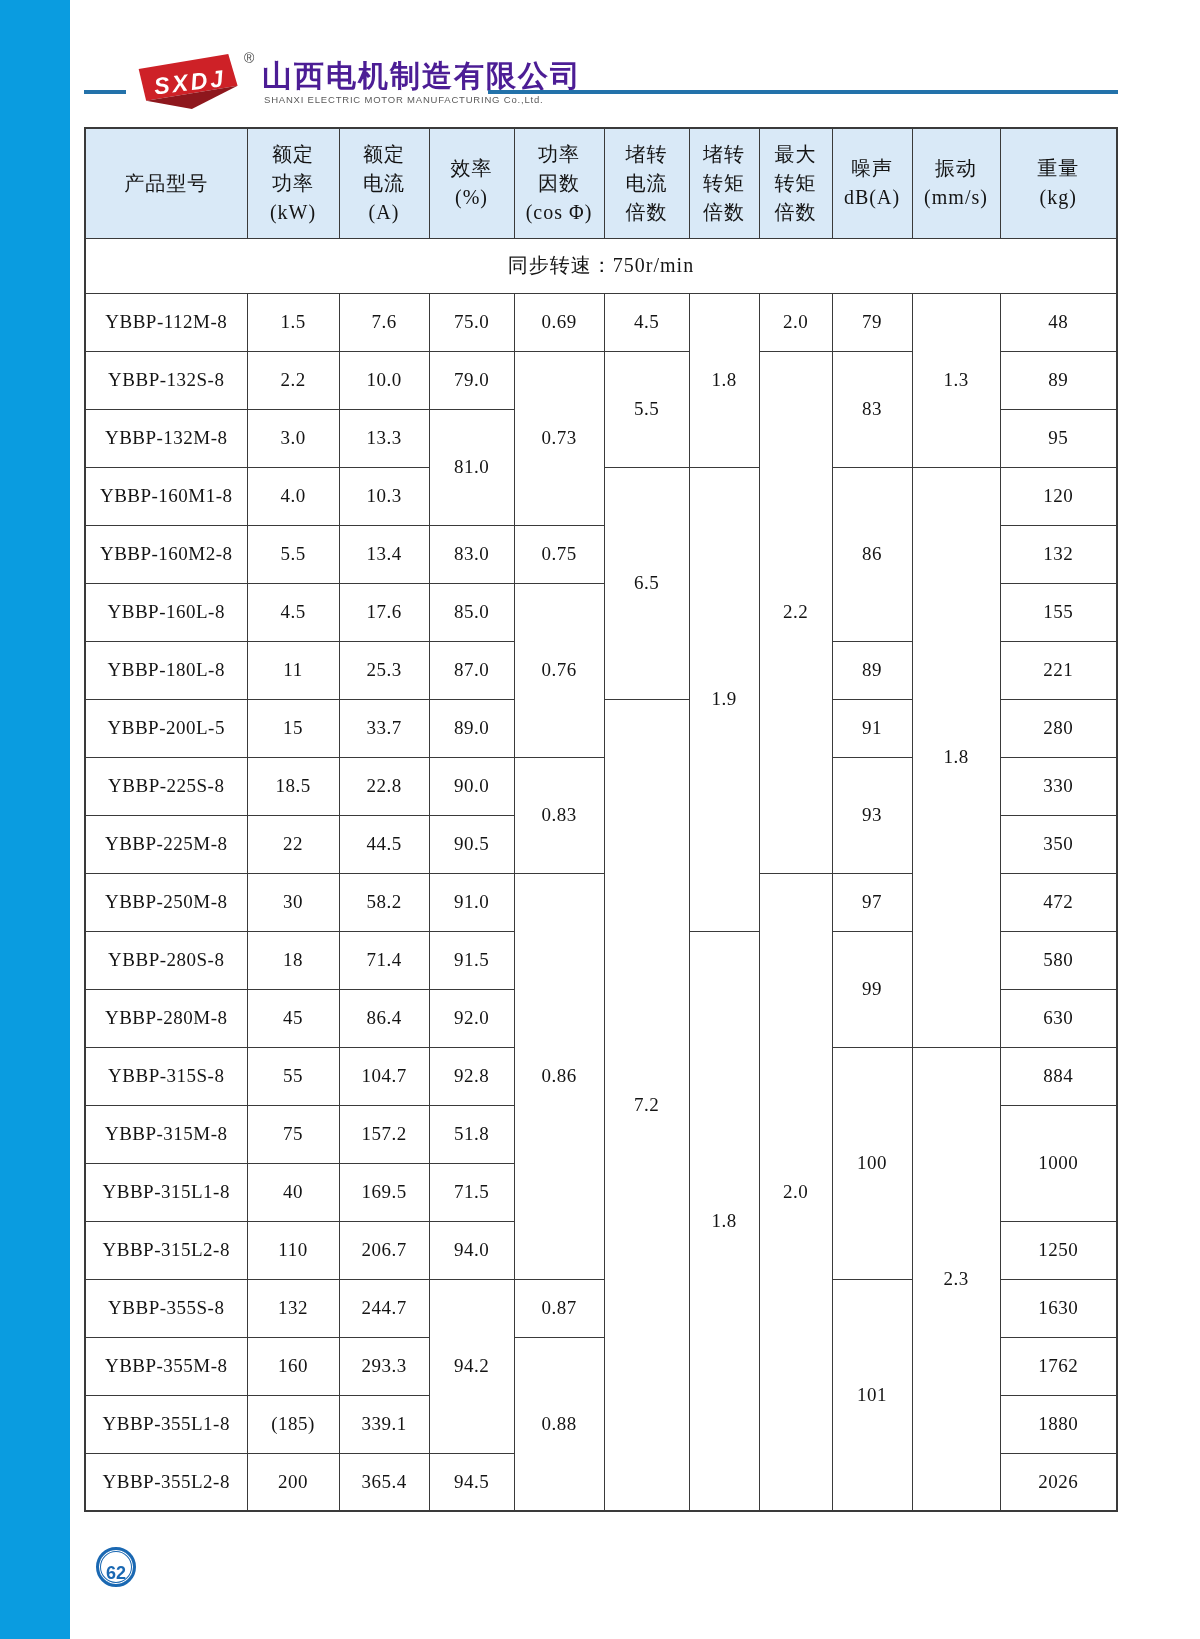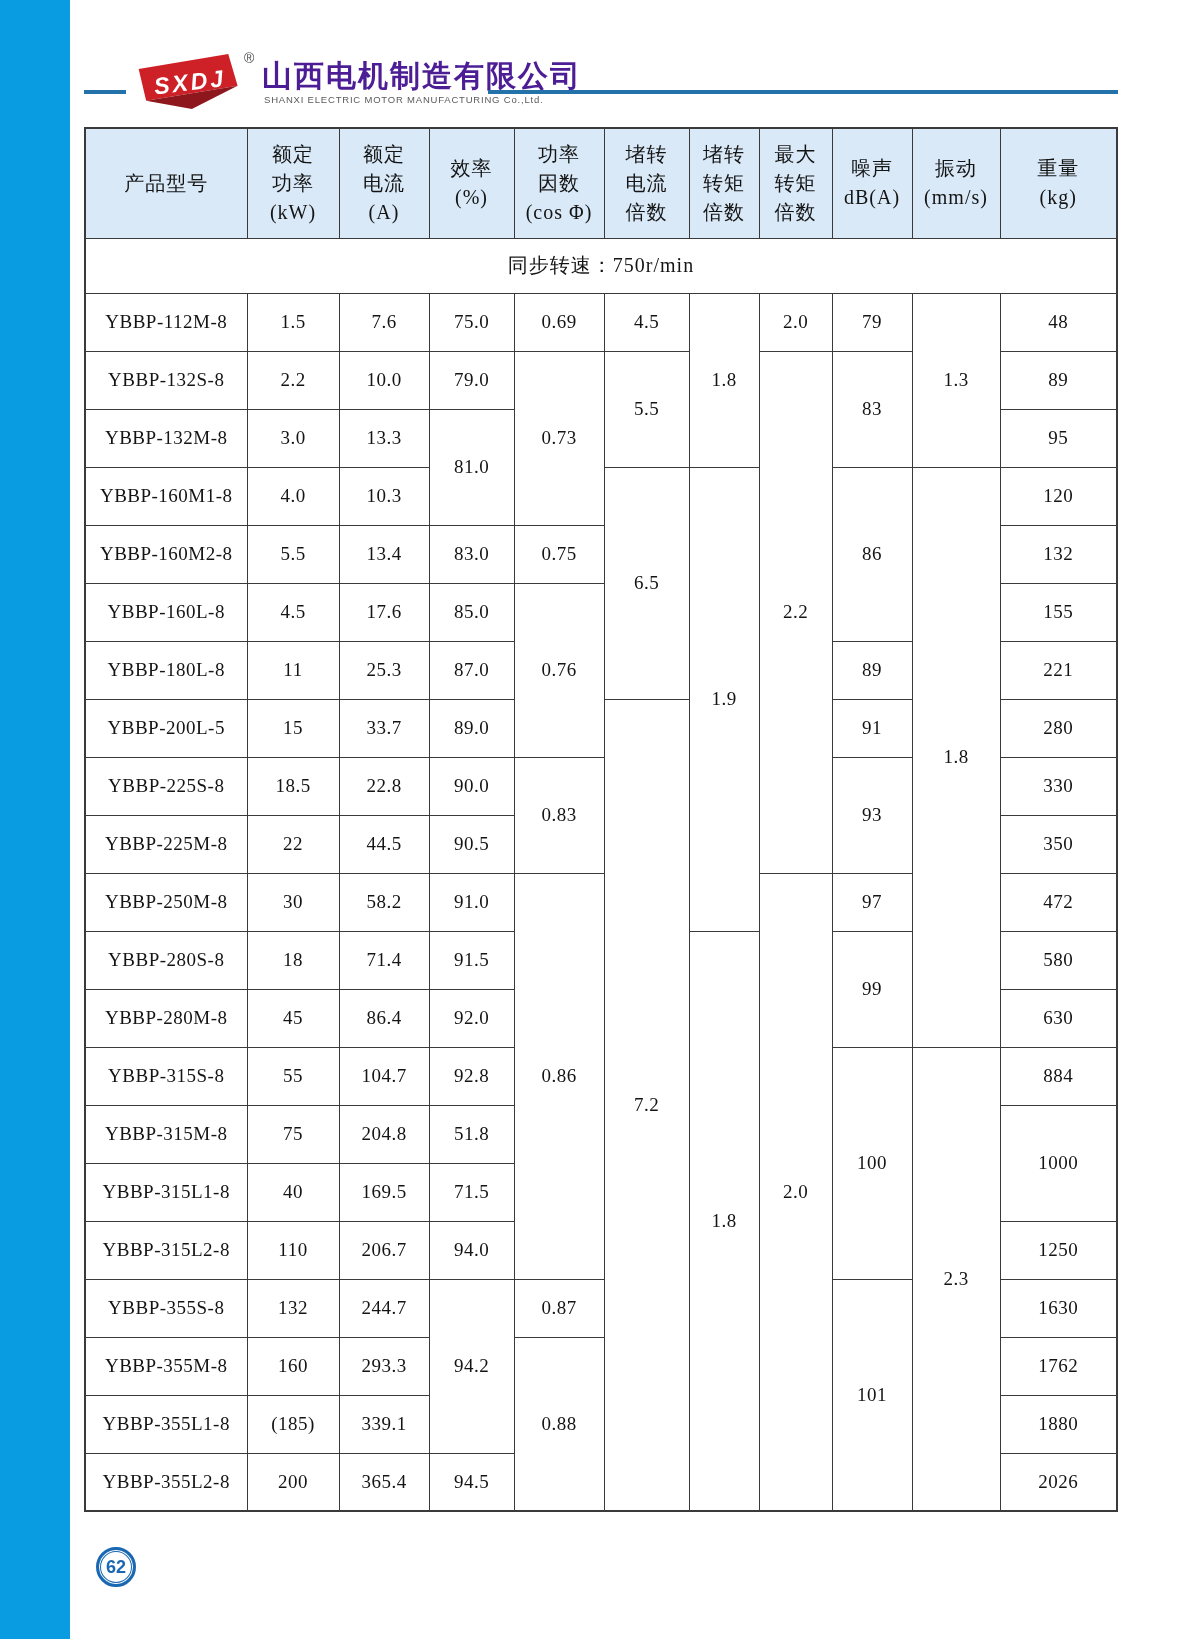--- a/index.html
+++ b/index.html
@@ -25,21 +25,21 @@
         color:#141414;padding:0 2px;overflow:hidden;}
   thead tr{height:110px;}
   thead th{background:#d9e9f7;font-weight:400;font-size:20px;line-height:1.45;
            white-space:pre-line;letter-spacing:1px;}
   tr.subheader-row{height:55px;margin-top:13px;}
   tr.subheader-row td{font-size:20px;letter-spacing:1px;}
   tbody tr{height:58px;}
   tbody td{font-size:19px;letter-spacing:0.5px;}
   
   .badge{position:absolute;left:96px;top:1547px;width:34px;height:34px;border-radius:50%;
-         border:3px solid #1a68b2;background:#fff;display:flex;align-items:center;justify-content:center;
+         border:3px solid #1a68b2;background:#fff;display:flex;align-items:flex-end;justify-content:center;
          box-shadow:inset 0 0 0 1px #fff, inset 0 0 0 2px #1a68b2;}
   .badge span{font-size:18px;font-weight:700;color:#1a68b2;
               font-family:"Liberation Sans",sans-serif;}
 </style>
 </head>
 <body>
 
 <div class="page">
   <div class="stripe" style="background: rgb(10, 156, 224);"></div>
 
@@ -229,21 +229,21 @@
             <td>55</td>
             <td>104.7</td>
             <td>92.8</td>
             <td rowspan="4">100</td>
             <td rowspan="8">2.3</td>
             <td>884</td>
           </tr>
           <tr>
             <td>YBBP-315M-8</td>
             <td>75</td>
-            <td>204.8</td>
+            <td>157.2</td>
             <td>51.8</td>
             <td rowspan="2">1000</td>
           </tr>
           <tr>
             <td>YBBP-315L1-8</td>
             <td>40</td>
             <td>169.5</td>
             <td>71.5</td>
           </tr>
           <tr>

